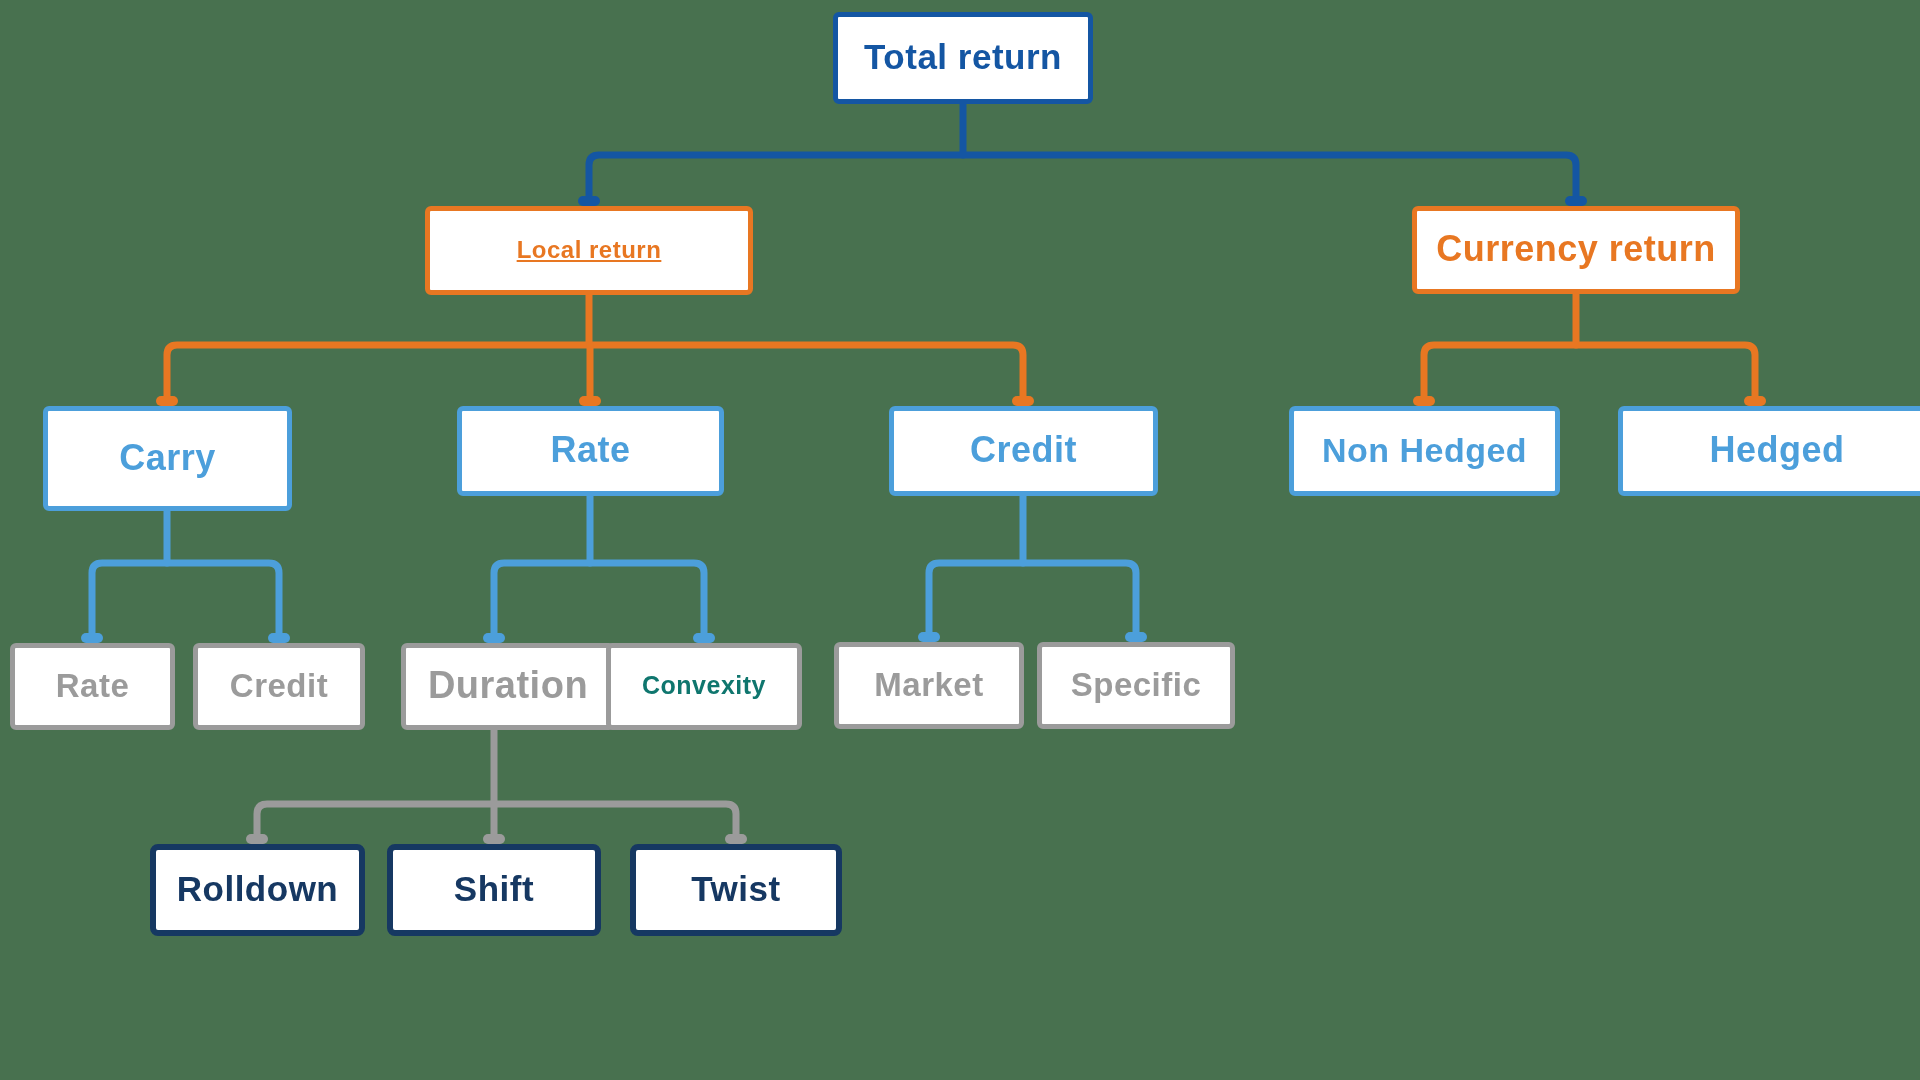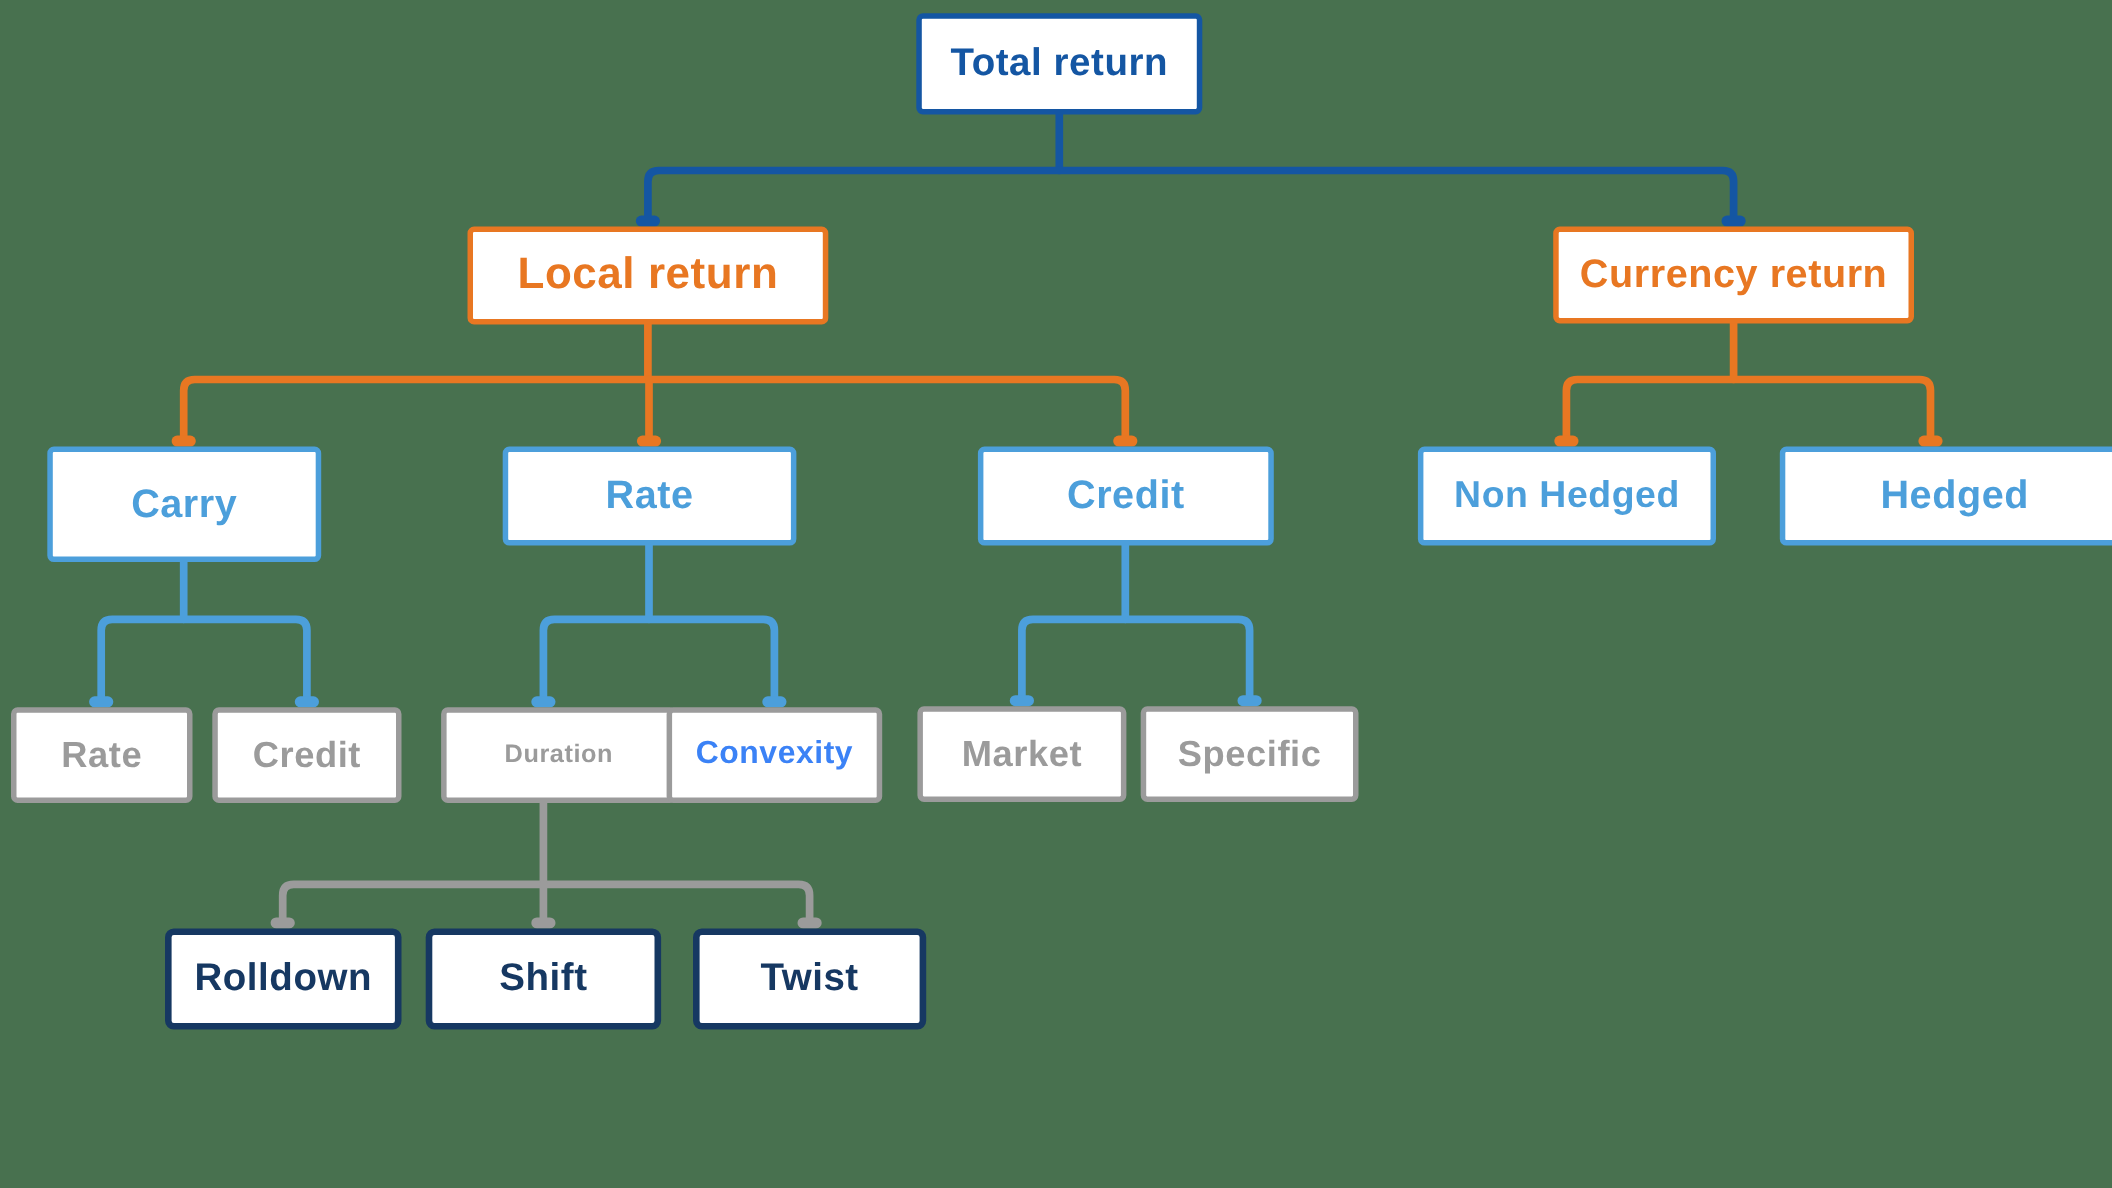--- a/index.html
+++ b/index.html
@@ -78,21 +78,21 @@
       <path d="M 494 730 L 494 804" fill="none" stroke="#9B9B9B" stroke-width="7" stroke-linecap="round" stroke-linejoin="round"></path>
       <path d="M 257 838 L 257 814 Q 257 804 267 804 L 726 804 Q 736 804 736 814 L 736 838" fill="none" stroke="#9B9B9B" stroke-width="7" stroke-linecap="round" stroke-linejoin="round"></path>
       <path d="M 494 804 L 494 838" fill="none" stroke="#9B9B9B" stroke-width="7" stroke-linecap="round" stroke-linejoin="round"></path>
       <path d="M 251 839 L 263 839" fill="none" stroke="#9B9B9B" stroke-width="10" stroke-linecap="round" stroke-linejoin="round"></path>
       <path d="M 488 839 L 500 839" fill="none" stroke="#9B9B9B" stroke-width="10" stroke-linecap="round" stroke-linejoin="round"></path>
       <path d="M 730 839 L 742 839" fill="none" stroke="#9B9B9B" stroke-width="10" stroke-linecap="round" stroke-linejoin="round"></path>
     </svg>
 <div class="node blue" style="left: 833px; top: 12px; width: 260px; height: 92px; border-color: rgb(20, 86, 163); color: rgb(20, 86, 163); background: rgb(255, 255, 255); font-size: 35px;">
       <span>Total return</span>
     </div>
-    <div class="node orange" style="left: 425px; top: 206px; width: 328px; height: 89px; border-color: rgb(232, 119, 34); color: rgb(232, 119, 34); background: rgb(255, 255, 255); font-size: 40px;">
+    <div class="node orange" style="left: 425px; top: 206px; width: 328px; height: 89px; border-color: rgb(232, 119, 34); color: rgb(232, 119, 34); background: rgb(255, 255, 255); font-size: 24px; text-decoration: underline;">
       <span>Local return</span>
     </div>
     <div class="node orange" style="left: 1412px; top: 206px; width: 328px; height: 88px; border-color: rgb(232, 119, 34); color: rgb(232, 119, 34); background: rgb(255, 255, 255); font-size: 36px;">
       <span>Currency return</span>
     </div>
     <div class="node lightblue" style="left: 43px; top: 406px; width: 249px; height: 105px; border-color: rgb(76, 159, 219); color: rgb(76, 159, 219); background: rgb(255, 255, 255); font-size: 36px;">
       <span>Carry</span>
     </div>
     <div class="node lightblue" style="left: 457px; top: 406px; width: 267px; height: 90px; border-color: rgb(76, 159, 219); color: rgb(76, 159, 219); background: rgb(255, 255, 255); font-size: 36px;">
       <span>Rate</span>
@@ -105,24 +105,24 @@
     </div>
     <div class="node lightblue" style="left: 1618px; top: 406px; width: 318px; height: 90px; border-color: rgb(76, 159, 219); color: rgb(76, 159, 219); background: rgb(255, 255, 255); font-size: 36px;">
       <span>Hedged</span>
     </div>
     <div class="node gray" style="left: 10px; top: 643px; width: 165px; height: 87px; border-color: rgb(155, 155, 155); color: rgb(155, 155, 155); background: rgb(255, 255, 255); font-size: 33px;">
       <span>Rate</span>
     </div>
     <div class="node gray" style="left: 193px; top: 643px; width: 172px; height: 87px; border-color: rgb(155, 155, 155); color: rgb(155, 155, 155); background: rgb(255, 255, 255); font-size: 33px;">
       <span>Credit</span>
     </div>
-    <div class="node gray" style="left: 401px; top: 643px; width: 214px; height: 87px; border-color: rgb(155, 155, 155); color: rgb(155, 155, 155); background: rgb(255, 255, 255); font-size: 23px;">
+    <div class="node gray" style="left: 401px; top: 643px; width: 214px; height: 87px; border-color: rgb(155, 155, 155); color: rgb(155, 155, 155); background: rgb(255, 255, 255); font-size: 38px;">
       <span>Duration</span>
     </div>
-    <div class="node gray" style="left: 606px; top: 643px; width: 196px; height: 87px; border-color: rgb(155, 155, 155); color: #3b82f6; background: rgb(255, 255, 255); font-size: 29px;">
+    <div class="node gray" style="left: 606px; top: 643px; width: 196px; height: 87px; border-color: rgb(155, 155, 155); color: #0f766e; background: rgb(255, 255, 255); font-size: 25px;">
       <span>Convexity</span>
     </div>
     <div class="node gray" style="left: 834px; top: 642px; width: 190px; height: 87px; border-color: rgb(155, 155, 155); color: rgb(155, 155, 155); background: rgb(255, 255, 255); font-size: 33px;">
       <span>Market</span>
     </div>
     <div class="node gray" style="left: 1037px; top: 642px; width: 198px; height: 87px; border-color: rgb(155, 155, 155); color: rgb(155, 155, 155); background: rgb(255, 255, 255); font-size: 33px; text-align: right;">
       <span>Specific</span>
     </div>
     <div class="node navy" style="left: 150px; top: 844px; width: 215px; height: 92px; border-color: rgb(22, 56, 98); color: rgb(22, 56, 98); background: rgb(255, 255, 255); font-size: 35px; align-items: center;">
       <span>Rolldown</span>

